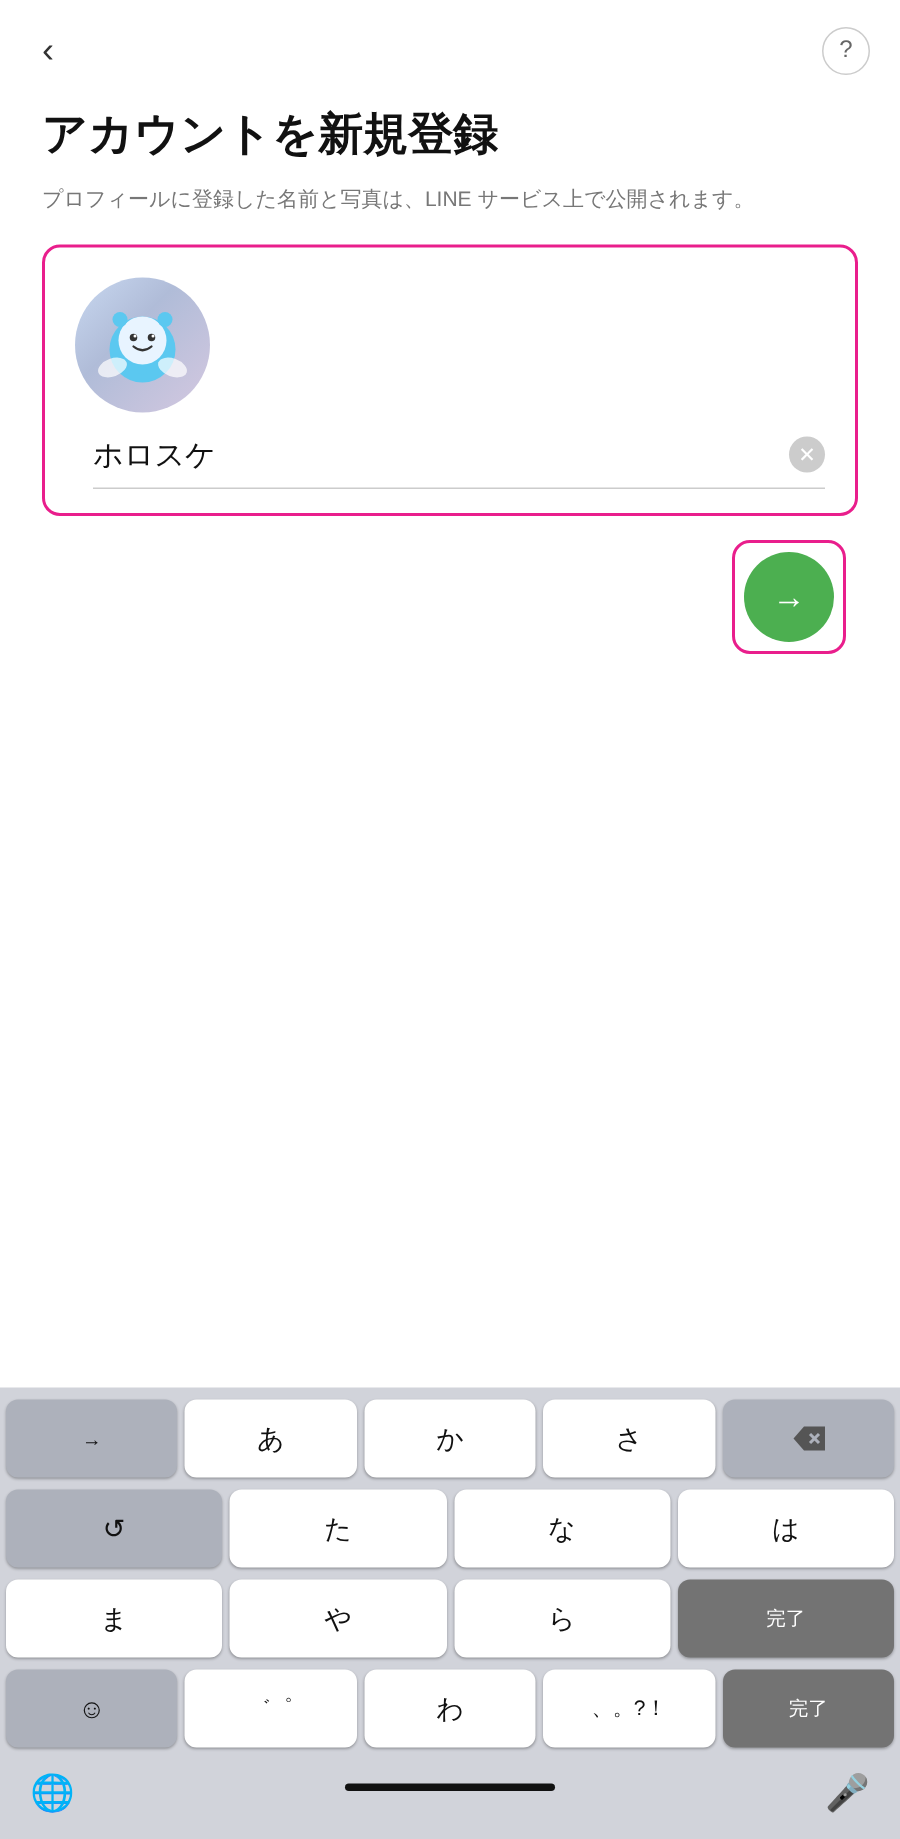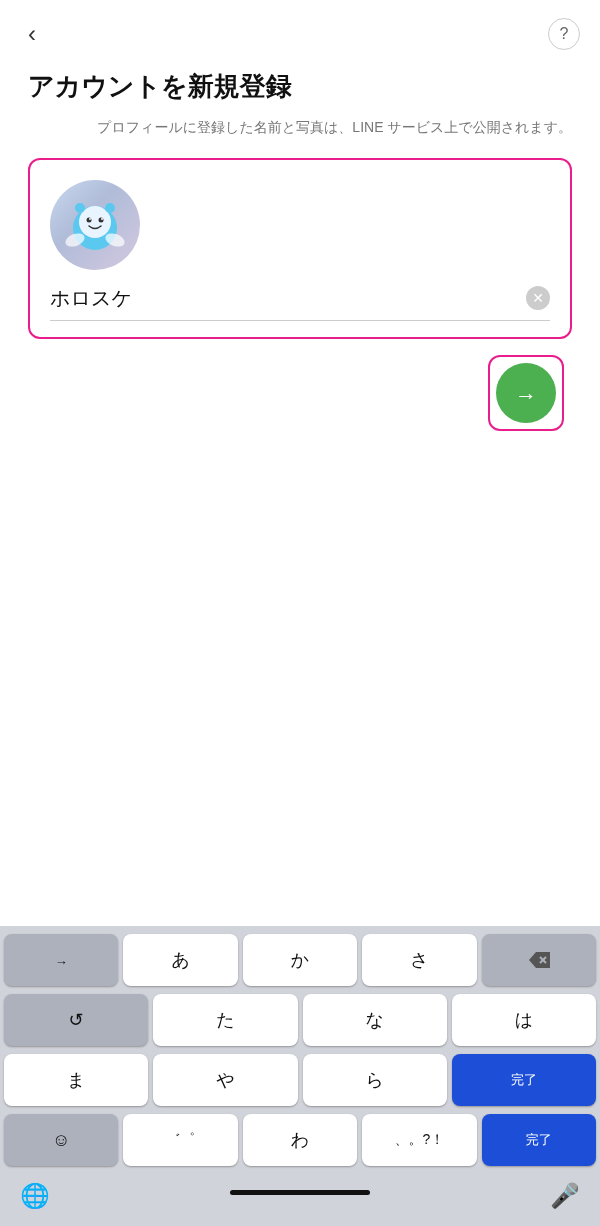--- a/index.html
+++ b/index.html
@@ -39,32 +39,31 @@
       font-size: 16px;
       color: #666;
       cursor: pointer;
     }
 
     
     .main-content {
       padding: 10px 28px 20px 28px;
     }
     .page-title {
-      font-size: 26px;
+      font-size: 30px;
       font-weight: 700;
       color: #111;
       margin-bottom: 12px;
       line-height: 1.3;
     }
     .page-subtitle {
       font-size: 14px;
       color: #777;
       line-height: 1.6;
       margin-bottom: 20px;
-      text-align: right;
     }
 
     
     .profile-card {
       border: 2.5px solid #e91e8c;
       border-radius: 12px;
       padding: 20px 20px 0 20px;
       margin-bottom: 16px;
       position: relative;
     }
@@ -83,20 +82,21 @@
       justify-content: center;
       overflow: hidden;
       position: relative;
     }
     .name-input-area {
       display: flex;
       align-items: flex-end;
       border-bottom: 1.5px solid #ccc;
       padding-bottom: 10px;
       margin-bottom: 0;
+      margin-left: 12px;
     }
     .name-input {
       flex: 1;
       font-size: 20px;
       color: #111;
       border: none;
       outline: none;
       background: transparent;
       font-family: inherit;
     }
@@ -180,21 +180,21 @@
       justify-content: center;
       cursor: pointer;
       box-shadow: 0 1px 2px rgba(0,0,0,0.3);
       font-family: inherit;
     }
     .key.gray {
       background: #adb1bb;
       color: #111;
     }
     .key.blue {
-      background: #1d4ed8;
+      background: #737373;
       color: #fff;
     }
     .key.small-text {
       font-size: 13px;
     }
     .key.symbol {
       font-size: 14px;
     }
 
     .keyboard-bottom-bar {

